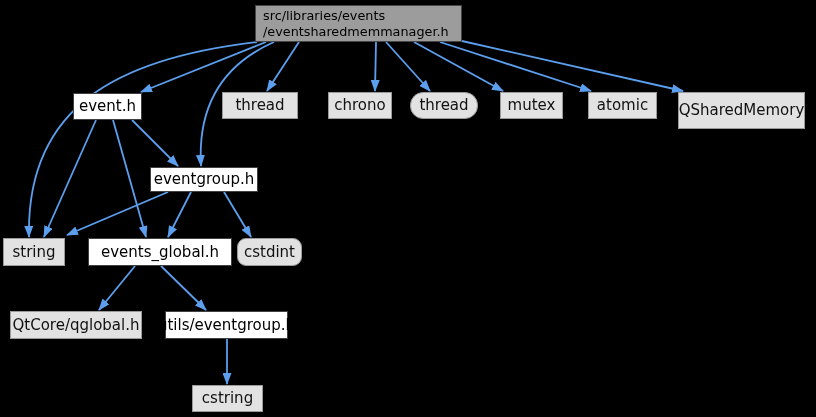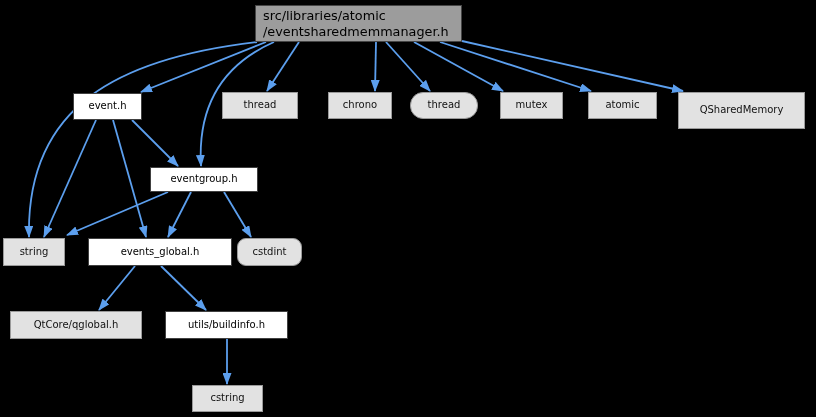--- a/index.html
+++ b/index.html
@@ -8,21 +8,21 @@
     width:816px;height:417px;
     background:#000;
     overflow:hidden;
     font-family:"DejaVu Sans","Liberation Sans",sans-serif;
   }
   #edges{position:absolute;left:0;top:0;width:816px;height:417px;}
   .edge{fill:none;stroke:var(--edge,#5c9fee);stroke-width:1.8px;}
   .node{
     position:absolute;box-sizing:border-box;
     display:flex;align-items:center;justify-content:center;
-    font-size:10px;color:#000;white-space:pre;line-height:1.25;
+    font-size:15px;color:#000;white-space:pre;line-height:1.25;
     cursor:default;
   }
   .node.current{
     background:var(--current-fill,#9c9c9c);
     border:1.6px solid var(--current-border,#454545);
     justify-content:flex-start;padding-left:7px;
     font-size:12.8px;
   }
   .node.internal{
     background:var(--internal-fill,#ffffff);
@@ -60,30 +60,30 @@
         <path d="M132,120 L178,166" class="edge" marker-end="url(#arrowhead)"></path>
         <path d="M168,192 L67,235" class="edge" marker-end="url(#arrowhead)"></path>
         <path d="M191,192 L168,237" class="edge" marker-end="url(#arrowhead)"></path>
         <path d="M224,192 L251,237" class="edge" marker-end="url(#arrowhead)"></path>
         <path d="M135,266 L99,310" class="edge" marker-end="url(#arrowhead)"></path>
         <path d="M161,266 L206,310" class="edge" marker-end="url(#arrowhead)"></path>
         <path d="M227,339 L227,384" class="edge" marker-end="url(#arrowhead)"></path>
       </g>
   </svg>
   <div id="nodes">
-      <div class="node current" style="left: 255px; top: 5px; width: 207px; height: 37px;">src/libraries/atomic
+      <div class="node current" style="left: 255px; top: 5px; width: 207px; height: 37px;">src/libraries/events
 /eventsharedmemmanager.h</div>
       <div class="node internal" style="left: 73px; top: 93px; width: 69px; height: 27px;">event.h</div>
       <div class="node external" style="left: 222px; top: 92px; width: 76px; height: 27px;">thread</div>
       <div class="node external" style="left: 328px; top: 92px; width: 64px; height: 27px;">chrono</div>
       <div class="node external" style="left: 410px; top: 92px; width: 68px; height: 27px; border-radius: 13px;">thread</div>
       <div class="node external" style="left: 500px; top: 92px; width: 63px; height: 27px;">mutex</div>
       <div class="node external" style="left: 588px; top: 92px; width: 69px; height: 27px;">atomic</div>
       <div class="node external" style="left: 678px; top: 92px; width: 127px; height: 37px;">QSharedMemory</div>
       <div class="node internal" style="left: 150px; top: 167px; width: 108px; height: 25px;">eventgroup.h</div>
       <div class="node external" style="left: 3px; top: 238px; width: 62px; height: 28px;">string</div>
       <div class="node internal" style="left: 88px; top: 238px; width: 144px; height: 28px; text-align: center;">events_global.h</div>
       <div class="node external" style="left: 237px; top: 238px; width: 65px; height: 28px; border-radius: 9px;">cstdint</div>
       <div class="node external" style="left: 10px; top: 311px; width: 132px; height: 28px;">QtCore/qglobal.h</div>
-      <div class="node internal" style="left: 165px; top: 311px; width: 123px; height: 28px;">utils/buildinfo.h</div>
+      <div class="node internal" style="left: 165px; top: 311px; width: 123px; height: 28px;">utils/eventgroup.h</div>
       <div class="node external" style="left: 192px; top: 385px; width: 71px; height: 27px;">cstring</div>
     </div>
 </div>
 
 </body></html>

